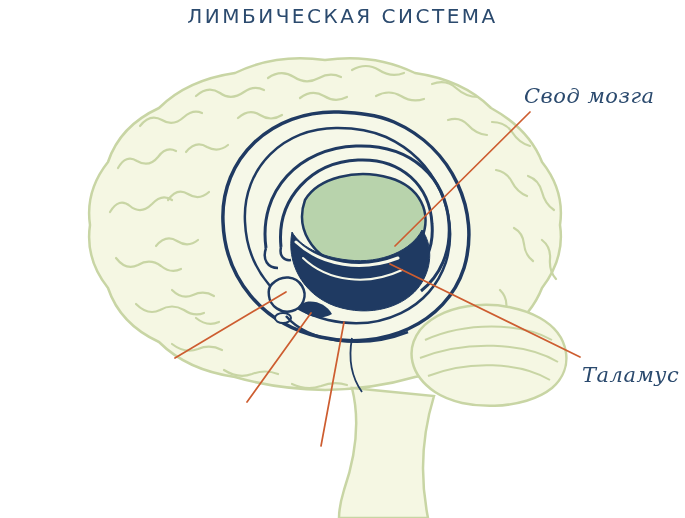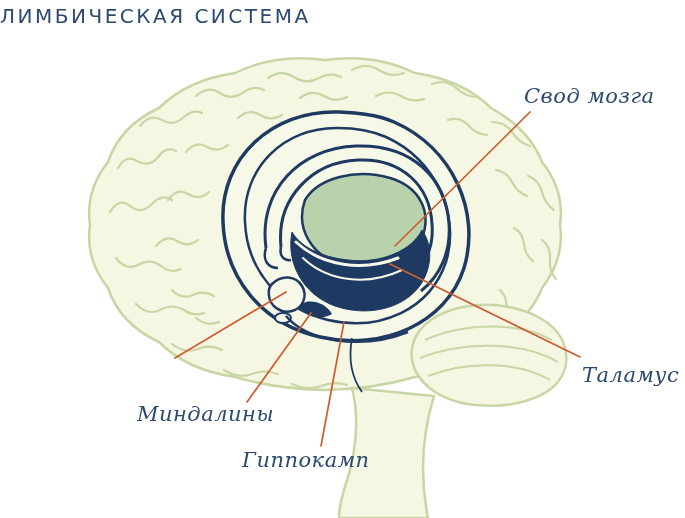--- a/index.html
+++ b/index.html
@@ -6,20 +6,21 @@
   .stage{
     position:relative;
     width:685px;height:518px;
     background:#ffffff;
     overflow:hidden;
     font-family:"DejaVu Sans",sans-serif;
   }
   .stage svg{position:absolute;inset:0;}
   .diagram-title{
     position:absolute;left:0;top:4px;width:685px;
+    text-align:center;
     font-family:"DejaVu Sans",sans-serif;
     font-size:20px;
     letter-spacing:2.5px;
     color:#2b4a6e;
     font-weight:500;
   }
   .part-label{
     position:absolute;
     font-family:"DejaVu Serif",serif;
     font-style:italic;
@@ -132,17 +133,15 @@
     </g>
   </svg>
 
   <div class="diagram-title">ЛИМБИЧЕСКАЯ СИСТЕМА</div>
 
   <div class="part-label lbl-fornix">Свод мозга</div>
 
   <div class="part-label lbl-thalamus">Таламус</div>
 
 
-  <div class="part-label lbl-amygdalae">Миндалины</div>
 
-  <div class="part-label lbl-hippocampus">Гиппокамп</div>
 
 </div>
 
 </body></html>

